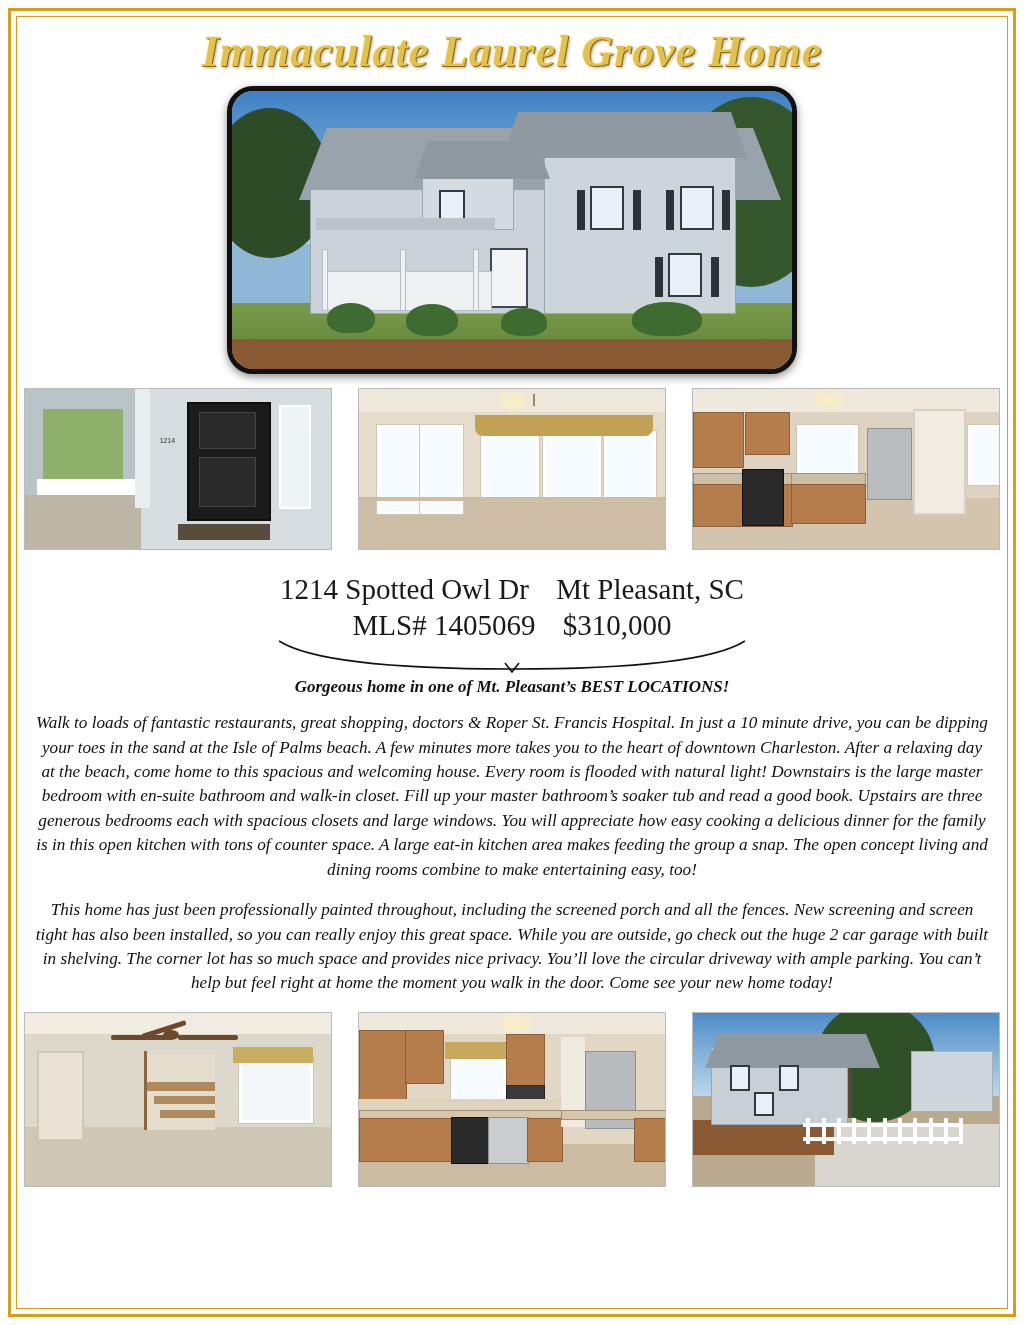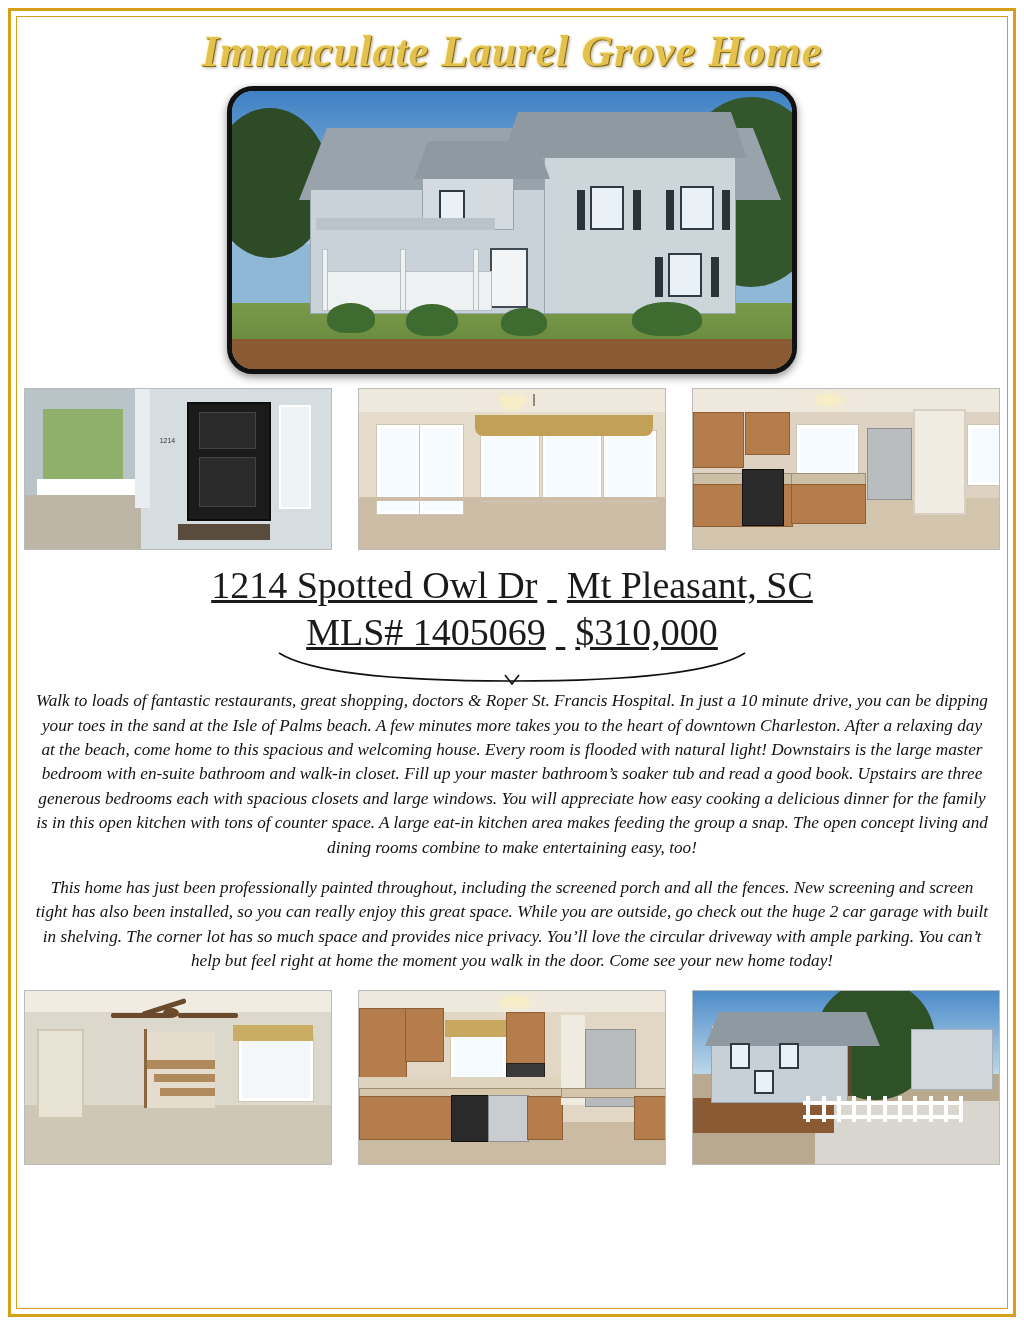--- a/index.html
+++ b/index.html
@@ -86,25 +86,24 @@
     overflow: hidden;
     position: relative;
     background: #cfc8bb;
     border: 1px solid #bbb;
     box-sizing: border-box;
   }
 
   
   .addr {
     text-align: center;
-    font-size: 38px;
+    font-size: 29px;
     color: #1a1a1a;
     line-height: 1.22;
-    margin-top: 12px;
-    text-decoration: underline;
+    margin-top: 22px;
   }
   .addr .line1 span { margin: 0 10px; }
   .addr .line2 span { margin: 0 10px; }
 
   .swoosh {
     display: block;
     margin: -4px auto 4px auto;
   }
 
   .tagline {
@@ -318,20 +317,21 @@
         <span>MLS# 1405069</span>
         <span>$310,000</span>
       </div>
     </div>
 
     <svg class="swoosh" width="470" height="34" viewBox="0 0 470 34">
       <path d="M2 2 C 40 26, 150 30, 235 30 C 320 30, 430 26, 468 2" fill="none" stroke="#111" stroke-width="1.6"></path>
       <path d="M228 24 L235 33 L242 24" fill="none" stroke="#111" stroke-width="1.6"></path>
     </svg>
 
+    <div class="tagline">Gorgeous home in one of Mt. Pleasant’s BEST LOCATIONS!</div>
 
     <div class="para">Walk to loads of fantastic restaurants, great shopping, doctors &amp; Roper St. Francis Hospital. In just a 10 minute drive, you can be dipping your toes in the sand at the Isle of Palms beach. A few minutes more takes you to the heart of downtown Charleston. After a relaxing day at the beach, come home to this spacious and welcoming house. Every room is flooded with natural light! Downstairs is the large master bedroom with en-suite bathroom and walk-in closet. Fill up your master bathroom’s soaker tub and read a good book. Upstairs are three generous bedrooms each with spacious closets and large windows. You will appreciate how easy cooking a delicious dinner for the family is in this open kitchen with tons of counter space. A large eat-in kitchen area makes feeding the group a snap. The open concept living and dining rooms combine to make entertaining easy, too!</div>
     <div class="para">This home has just been professionally painted throughout, including the screened porch and all the fences. New screening and screen tight has also been installed, so you can really enjoy this great space. While you are outside, go check out the huge 2 car garage with built in shelving. The corner lot has so much space and provides nice privacy. You’ll love the circular driveway with ample parking. You can’t help but feel right at home the moment you walk in the door. Come see your new home today!</div>
 
     <div class="strip-bottom">
 
       <div class="thumb-b">
         <div class="wall" style="background:#ddd8cc;"></div>
         <div class="ceiling" style="background:#f0ece2;height:12%;"></div>
         <div class="carpet" style="background:#cfc7b6;height:34%;"></div>

